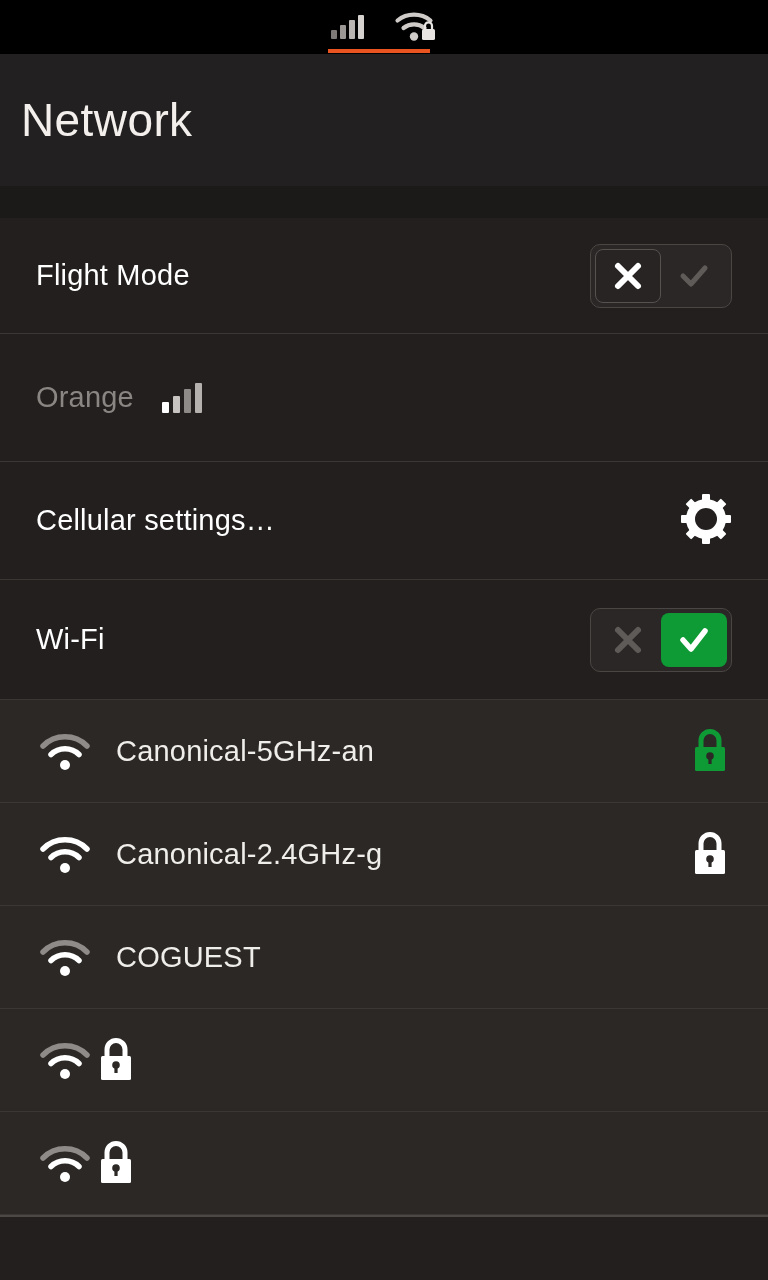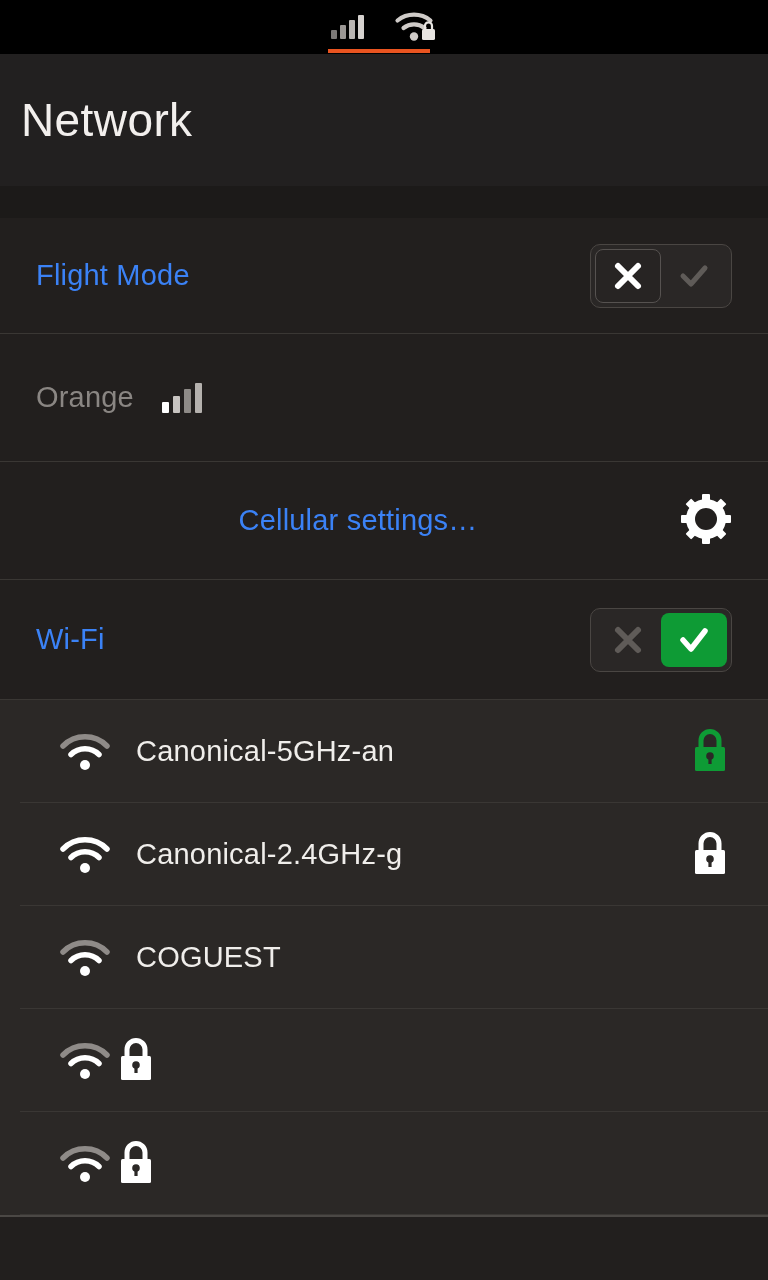--- a/index.html
+++ b/index.html
@@ -62,29 +62,29 @@
     position:relative;
     height:auto;
     display:flex;
     align-items:center;
     padding:0 36px;
     border-bottom:1px solid #3a3734;
   }
   .row-label {
     font-size:29px;
     font-weight:300;
-    color:#3b82f6;
+    color:#ffffff;
     flex:1;
     letter-spacing:0.2px;
   }
   .row-label.dim { color:#8a8683; }
 
   .row-flight { height:116px; }
   .row-carrier { height:128px; }
-  .row-cellular { height:118px;text-align:center; }
+  .row-cellular { height:118px; }
   .row-wifi { height:120px; }
 
   .carrier-inner { display:flex; align-items:center; gap:28px; }
 
   
   .sig-bars { display:flex; align-items:flex-end; gap:4px; height:30px; }
   .sig-bars i { display:block; width:7px; border-radius:1px; }
   .sig-bars i:nth-child(1){ height:11px; background:#ffffff; }
   .sig-bars i:nth-child(2){ height:17px; background:#c8c4c1; }
   .sig-bars i:nth-child(3){ height:24px; background:#8e8a87; }
@@ -114,21 +114,21 @@
     border:1px solid #565250;
   }
   .switch-on .switch-side.right {
     background:#0e9b35;
   }
 
   
   .gear { flex:none; }
 
   
-  .wifi-list { background:#2b2826;padding-left:20px; }
+  .wifi-list { background:#2b2826; }
   .wifi-row {
     height:103px;
     display:flex;
     align-items:center;
     padding:0 36px;
     border-bottom:1px solid #3a3734;
   }
   .wifi-ico { flex:none; width:58px; display:flex; justify-content:center; }
   .wifi-name {
     font-size:29px;

